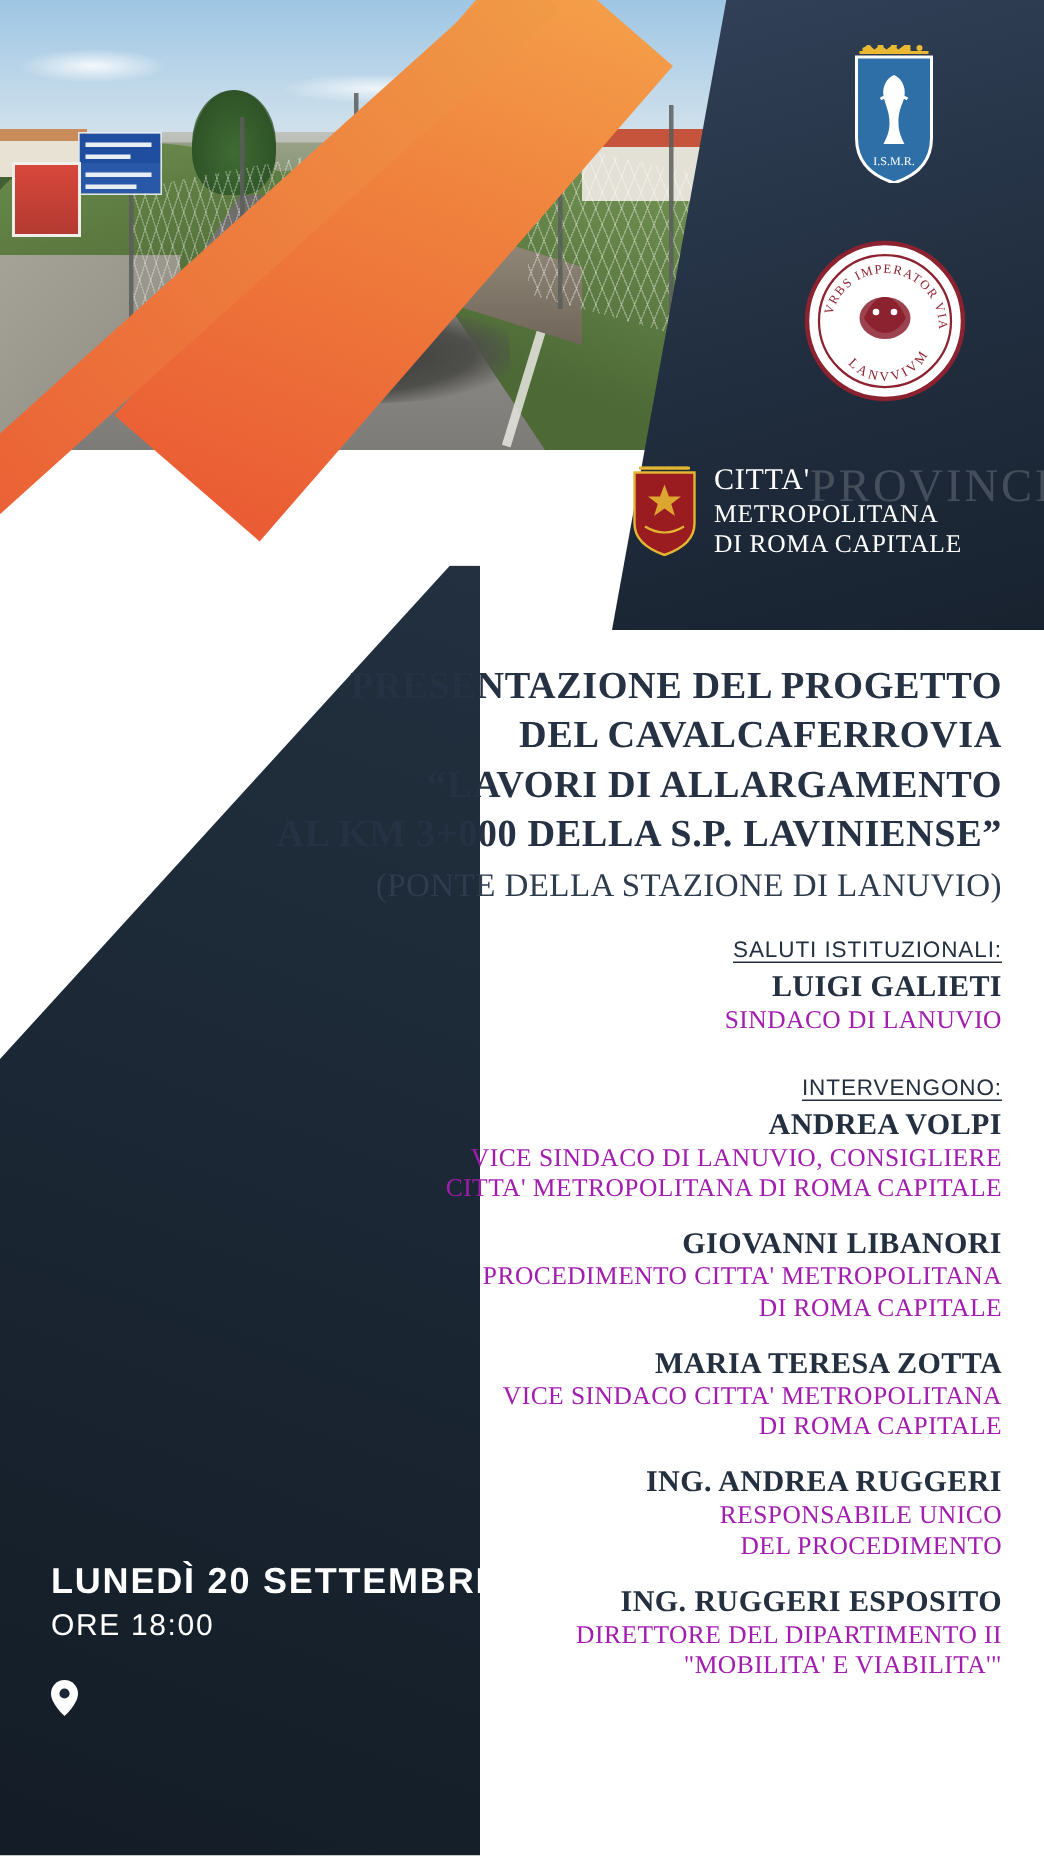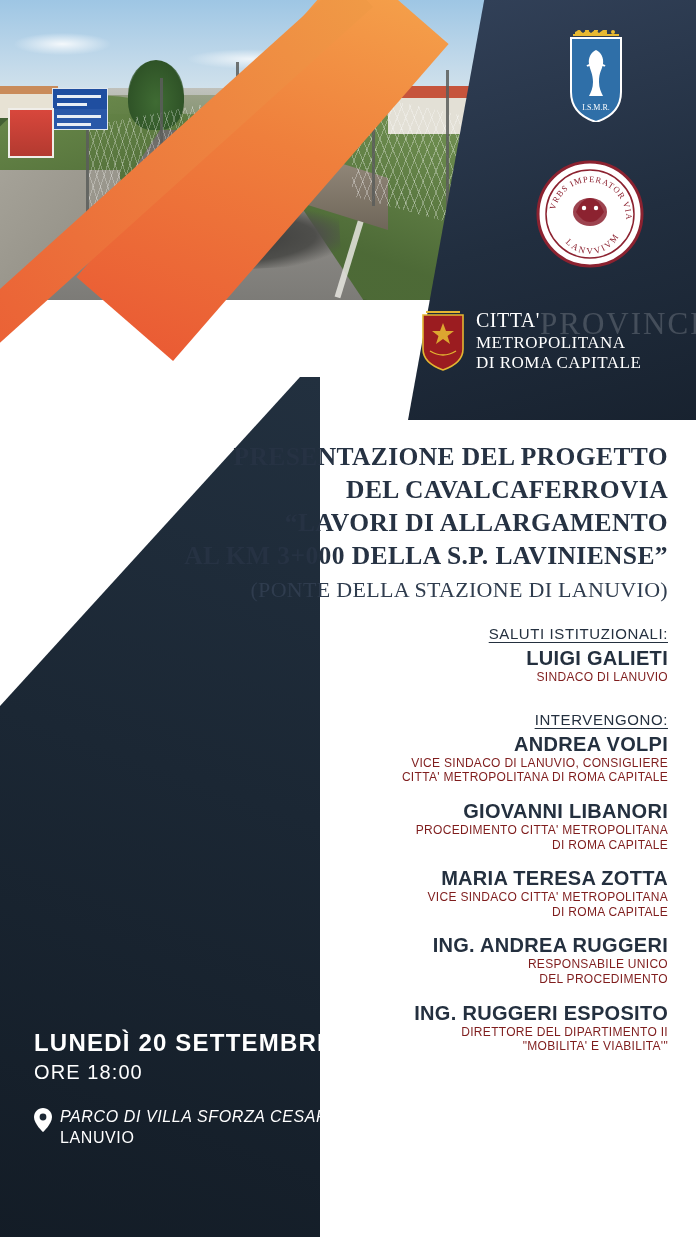--- a/index.html
+++ b/index.html
@@ -232,26 +232,26 @@
     text-underline-offset: 3px;
     margin-bottom: 4px;
   }
   .sp-name {
     font-weight: bold;
     font-size: 20px;
     letter-spacing: .3px;
     line-height: 1.2;
   }
   .sp-role {
-    font-size: 12px;
+    font-size: 17px;
     letter-spacing: .3px;
     line-height: 1.22;
-    color: #7f1d1d;
-  }
-  .sp-block { margin-bottom: 14px; }
+    color: #a21caf;
+  }
+  .sp-block { margin-bottom: 14px; font-family: Liberation Serif, serif; }
   .sec-gap { height: 12px; }
 
   
   .when-where {
     position: absolute;
     left: 34px; bottom: 88px; width: 360px;
     color: #ffffff;
   }
   .ww-date {
     font-weight: bold;
@@ -435,20 +435,16 @@
   <div class="when-where">
     <div class="ww-date">LUNEDÌ 20 SETTEMBRE</div>
     <div class="ww-time">ORE 18:00</div>
     <div class="ww-place">
       <span class="pin">
         <svg viewBox="0 0 18 24" width="18" height="24">
           <path d="M9 0 C4 0 0 4 0 9 c0 7 9 15 9 15 s9 -8 9 -15 c0 -5 -4 -9 -9 -9 z" fill="#ffffff"></path>
           <circle cx="9" cy="9" r="3.4" fill="#1b2734"></circle>
         </svg>
       </span>
-      <span>
-        <span class="ww-venue">PARCO DI VILLA SFORZA CESARINI</span>
-        <div class="ww-city">LANUVIO</div>
-      </span>
     </div>
   </div>
 
 </div>
 
 </body></html>

